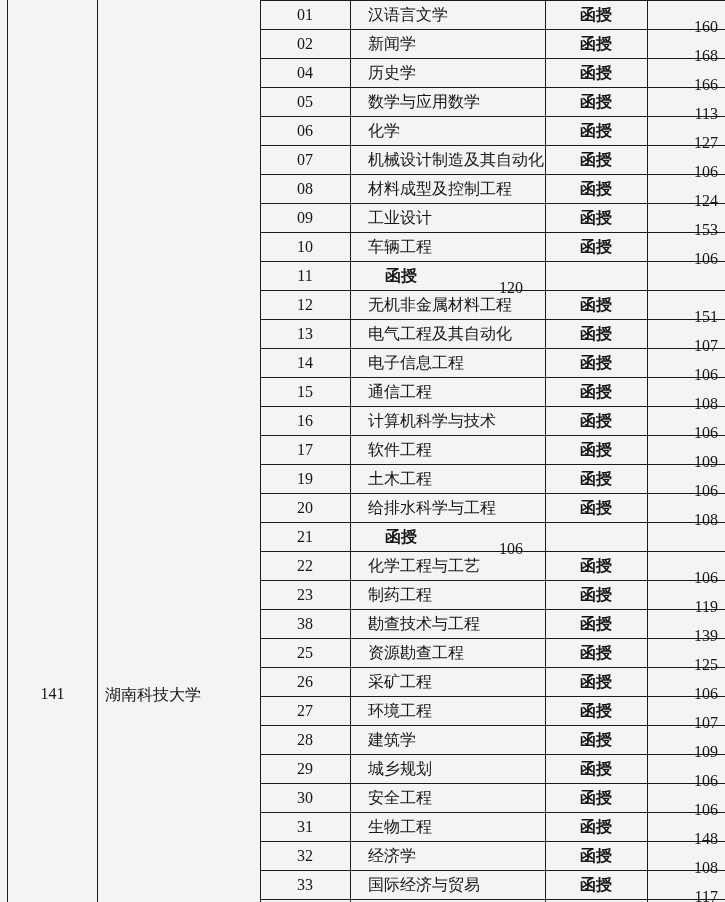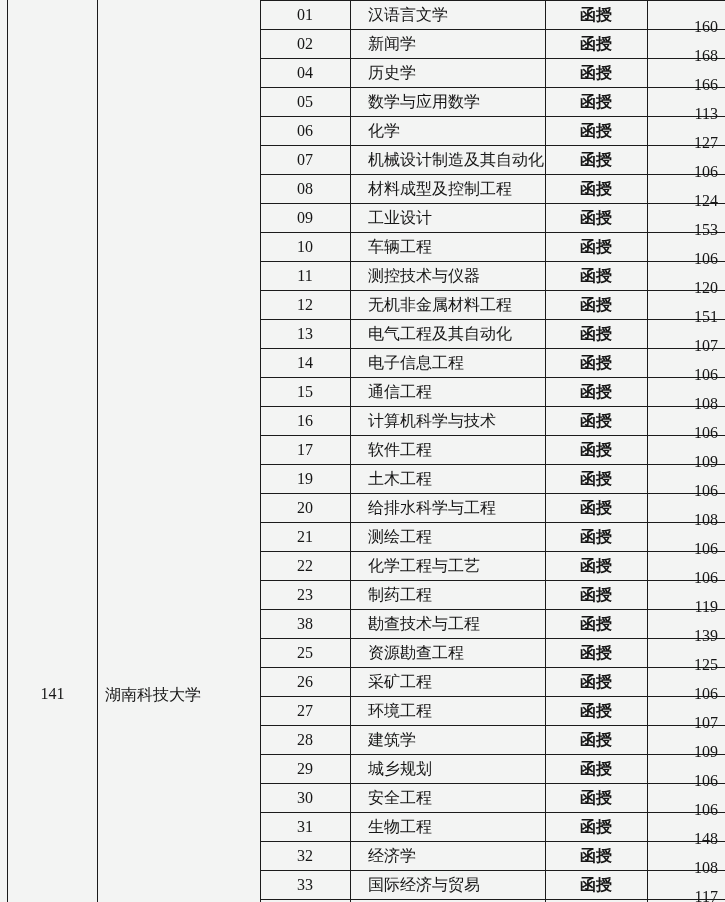--- a/index.html
+++ b/index.html
@@ -138,21 +138,20 @@
 
     <div class="row">
       <div class="cell code">10</div>
       <div class="cell name">车辆工程</div>
       <div class="cell mode">函授</div>
       <div class="cell score">106</div>
     </div>
 
     <div class="row">
       <div class="cell code">11</div>
-      <div class="cell name">测控技术与仪器</div>
       <div class="cell mode">函授</div>
       <div class="cell score">120</div>
     </div>
 
     <div class="row">
       <div class="cell code">12</div>
       <div class="cell name">无机非金属材料工程</div>
       <div class="cell mode">函授</div>
       <div class="cell score">151</div>
     </div>
@@ -201,21 +200,20 @@
 
     <div class="row">
       <div class="cell code">20</div>
       <div class="cell name">给排水科学与工程</div>
       <div class="cell mode">函授</div>
       <div class="cell score">108</div>
     </div>
 
     <div class="row">
       <div class="cell code">21</div>
-      <div class="cell name">测绘工程</div>
       <div class="cell mode">函授</div>
       <div class="cell score">106</div>
     </div>
 
     <div class="row">
       <div class="cell code">22</div>
       <div class="cell name">化学工程与工艺</div>
       <div class="cell mode">函授</div>
       <div class="cell score">106</div>
     </div>

